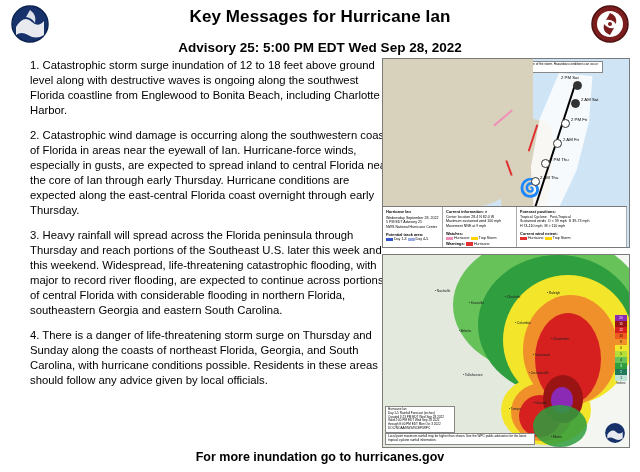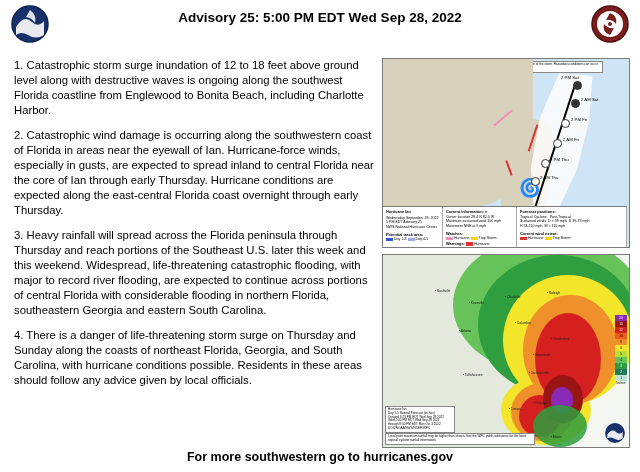--- a/index.html
+++ b/index.html
@@ -37,34 +37,34 @@
   .main-title {
     font-size: 17px;
     font-weight: bold;
     letter-spacing: 0.1px;
     line-height: 1.25;
   }
   .sub-title {
     font-size: 13.5px;
     font-weight: bold;
     line-height: 1.3;
-    margin-top: 3px;
+    margin-top: 12px;
   }
 
   
   .content {
     position: absolute;
     top: 52px;
     left: 0;
     width: 640px;
     height: 392px;
   }
   .text-col {
     position: absolute;
-    left: 14px;
+    left: 30px;
     top: 6px;
     width: 360px;
   }
   .para {
     font-size: 11.3px;
     line-height: 1.33;
     margin-bottom: 10px;
     text-align: left;
   }
 
@@ -285,20 +285,21 @@
 <body>
 
 <div class="header">
   <svg class="logo-left" viewBox="0 0 40 40">
     <circle cx="20" cy="20" r="18" fill="#17316b" stroke="#0d2350" stroke-width="1.5"></circle>
     <path d="M6 23 Q14 10 22 18 Q28 24 34 17 L34 31 Q26 36 18 31 Q11 27 6 31 Z" fill="#ffffff" opacity="0.9"></path>
     <path d="M20 6 Q27 11 25 19 Q22 14 16 13 Z" fill="#ffffff" opacity="0.85"></path>
   </svg>
 
   <div class="title-wrap">
+    <div class="main-title">Key Messages for Hurricane Ian</div>
     <div class="sub-title">Advisory 25:  5:00 PM EDT Wed Sep 28, 2022</div>
   </div>
 
   <svg class="logo-right" viewBox="0 0 40 40">
     <circle cx="20" cy="20" r="18" fill="#7b1d1d" stroke="#4d1010" stroke-width="1.5"></circle>
     <circle cx="20" cy="20" r="13" fill="#ffffff"></circle>
     <path d="M20 9 Q28 12 26 20 Q22 15 16 16 Z" fill="#7b1d1d"></path>
     <path d="M20 31 Q12 28 14 20 Q18 25 24 24 Z" fill="#7b1d1d"></path>
     <circle cx="20" cy="20" r="2" fill="#7b1d1d"></circle>
   </svg>
@@ -459,13 +460,13 @@
 
       <svg class="noaa-seal-small" viewBox="0 0 40 40">
         <circle cx="20" cy="20" r="18" fill="#17316b"></circle>
         <path d="M6 23 Q14 11 22 18 Q28 24 34 18 L34 30 Q26 35 18 30 Q11 26 6 30 Z" fill="#ffffff" opacity="0.9"></path>
       </svg>
     </div>
 
   </div>
 </div>
 
-<div class="footer">For more southwestern go to hurricanes.gov</div>
+<div class="footer">For more inundation go to hurricanes.gov</div>
 
 </body></html>

